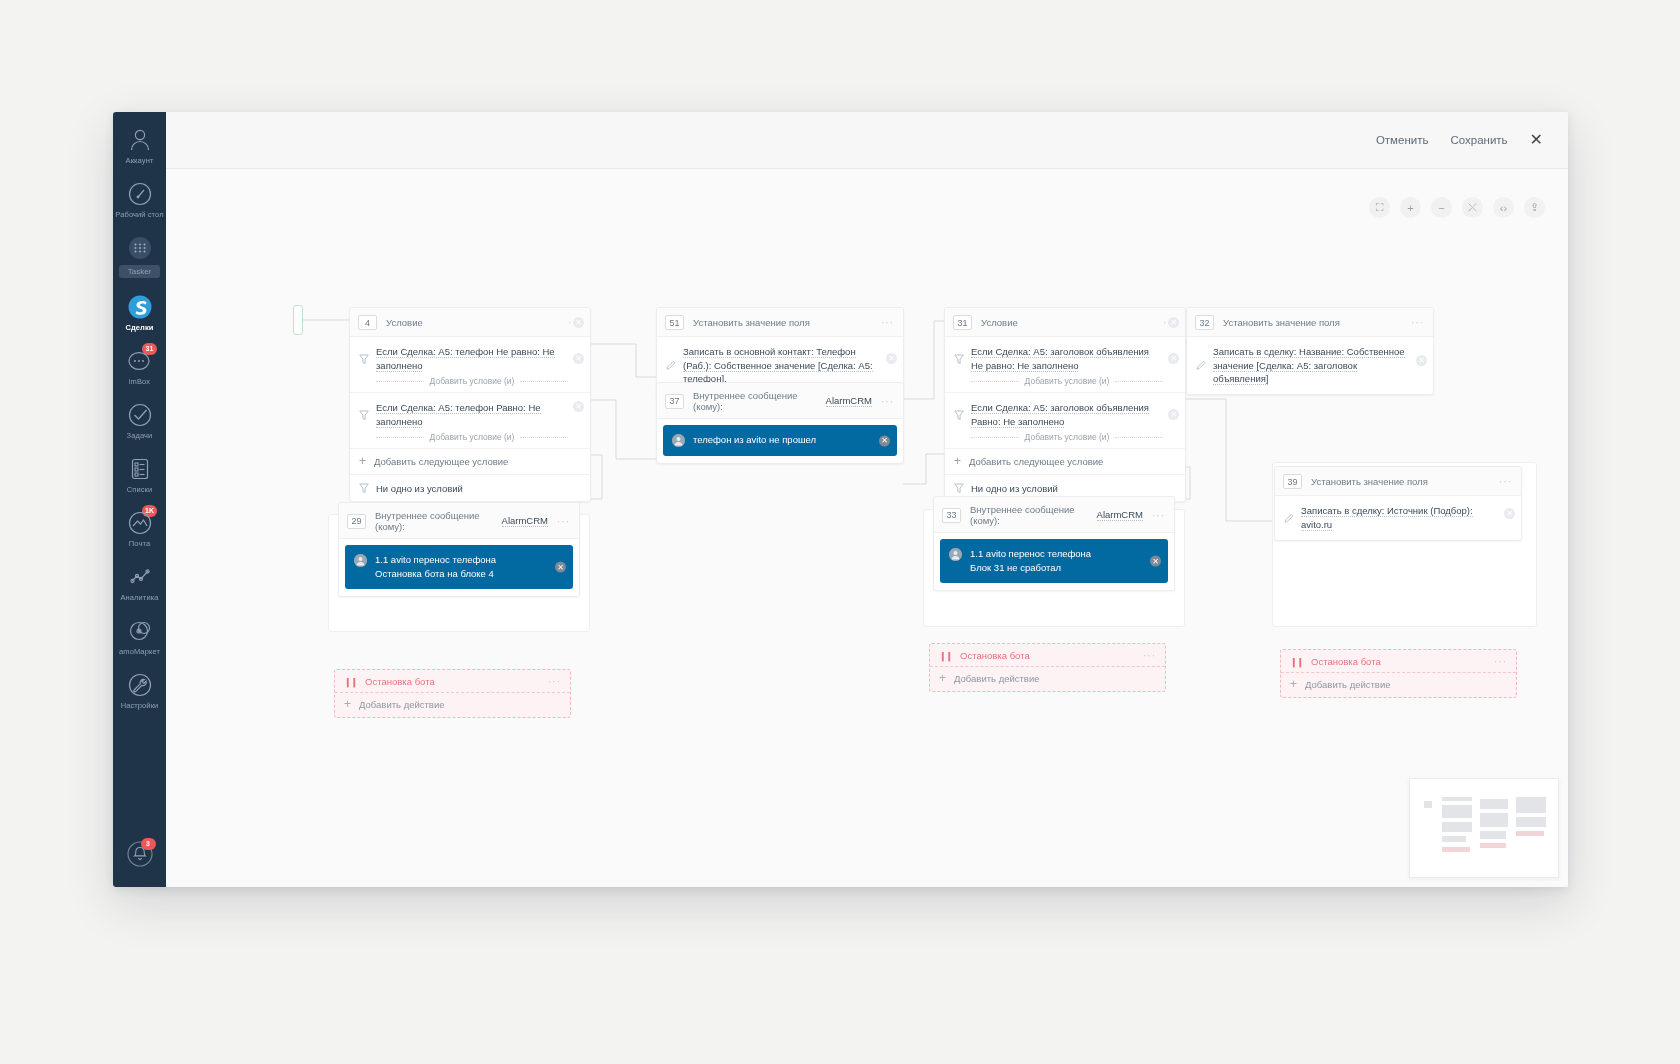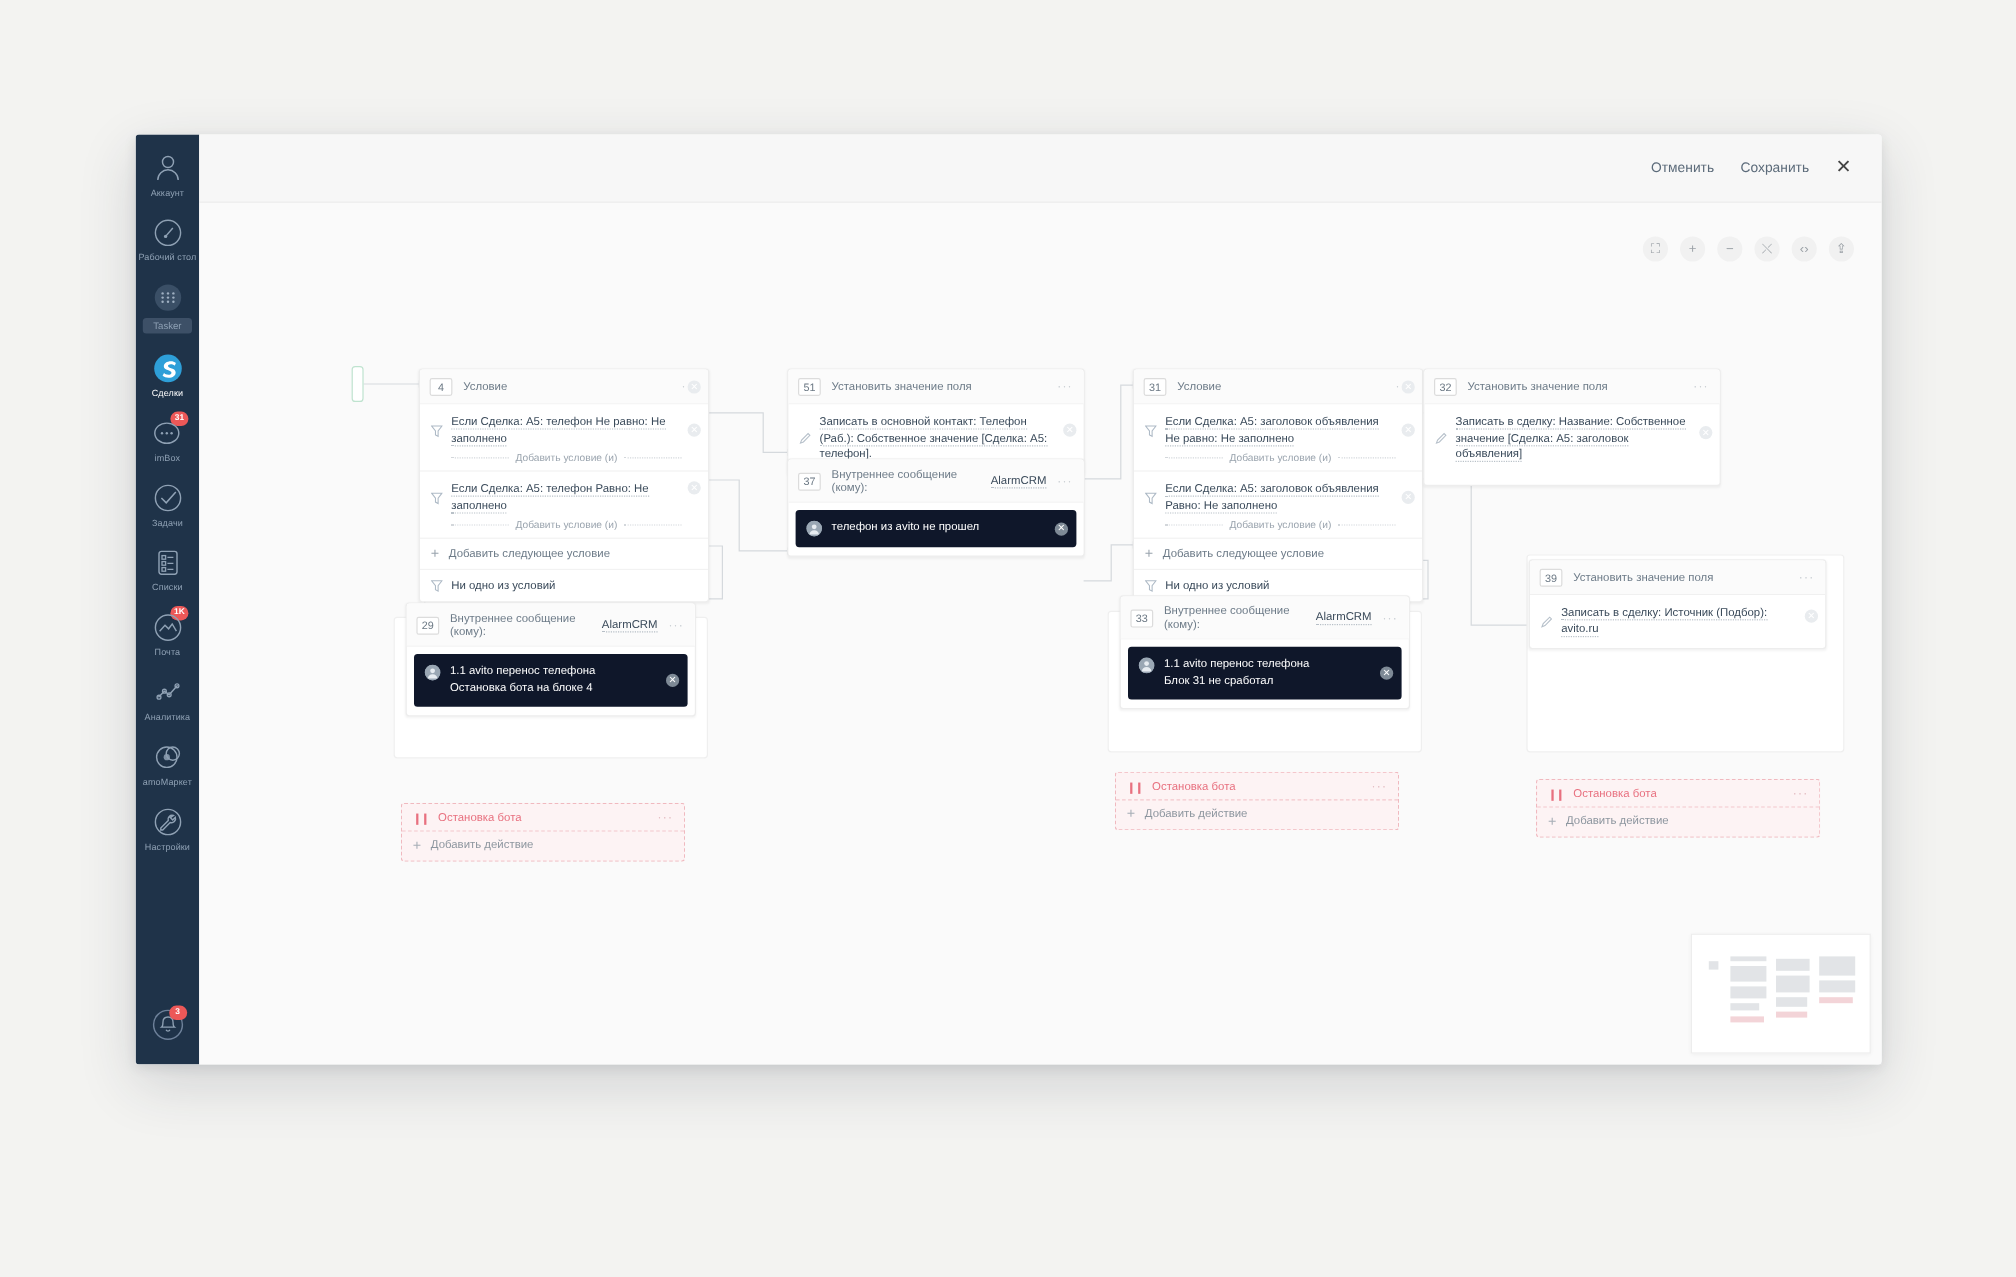--- a/index.html
+++ b/index.html
@@ -38,21 +38,21 @@
     color: #93a4b6;
     position: relative;
   }
   .nav-ico { width: 26px; height: 26px; display:block; position: relative; }
   .nav-ico svg { display:block; }
   .nav-label {
     font-size: 7.5px; line-height: 9px; margin-top: 3px;
     text-align: center; letter-spacing: .1px; color: #8fa1b4;
     max-width: 52px;
   }
-  .nav-item.active .nav-label { color: #fff; font-weight: normal; }
+  .nav-item.active .nav-label { color: #fff; font-weight: bold; }
   .badge {
     position: absolute; top: 4px; right: 9px;
     background: #ec5858; color: #fff;
     font-size: 7px; line-height: 11px;
     min-width: 15px; height: 12px; border-radius: 7px;
     text-align: center; padding: 0 3px; font-weight: bold;
   }
   .tasker-pill {
     background: #3d5067; color: #8ea0b4;
     font-size: 8px; padding: 2px 9px; border-radius: 3px;
@@ -163,21 +163,21 @@
     position: absolute; right: 6px;
     width: 11px; height: 11px; border-radius: 50%;
     background: #e9ecef; color: #fff;
     display:flex; align-items:center; justify-content:center;
     font-size: 8px; line-height: 1;
   }
 
   
   .msg-body { padding: 6px 6px 7px 6px; }
   .bubble {
-    background: #0f172a; color: #fff;
+    background: #0369a1; color: #fff;
     border-radius: 3px;
     padding: 8px 22px 9px 9px;
     display: flex; gap: 8px; align-items: flex-start;
     position: relative;
     min-height: 22px;
   }
   .bubble .av {
     width: 13px; height: 13px; border-radius: 50%;
     background: #8b99a7; flex: 0 0 13px; margin-top: 1px;
     display:flex; align-items:center; justify-content:center;
@@ -669,21 +669,21 @@
           </div>
         </div>
       </div>
 
       <div class="node" style="left:1020px; top:138px; width:248px;">
         <div class="node-head">
           <span class="node-num">32</span>
           <span class="node-type">Установить значение поля</span>
           <span class="node-dots">···</span>
         </div>
-        <div class="cond-row" style="padding-bottom:18px;">
+        <div class="cond-row" style="padding-bottom:8px;">
           <div class="cond-line">
             <svg class="pencil" viewBox="0 0 10 11">
                 <path d="M1 9.3l1-2.6L7.4 1.3l1.5 1.5L3.5 8.3z" fill="none" stroke="#b6c0ca" stroke-width=".9"></path>
               </svg>
             <div class="cond-text"><span>Записать в сделку: Название: Собственное значение [Сделка: A5: заголовок объявления]</span></div>
           </div>
           <span class="pin" style="top:18px;">✕</span>
         </div>
       </div>
 

